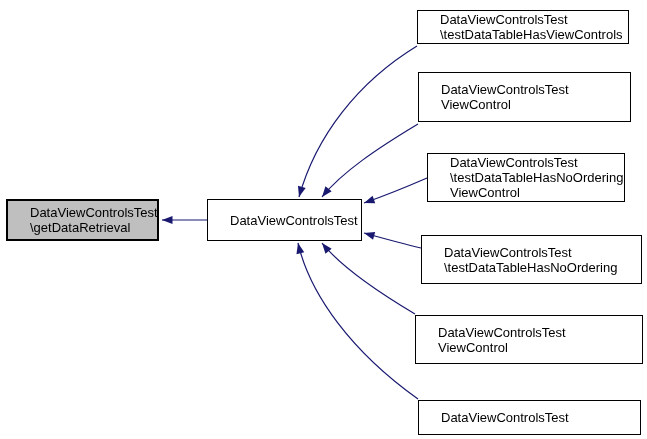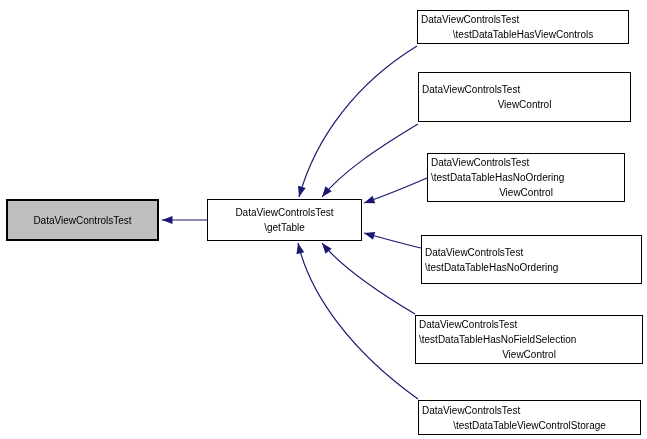--- a/index.html
+++ b/index.html
@@ -6,26 +6,26 @@
   .canvas{
     position:relative;width:647px;height:439px;background:#ffffff;
     font-family:"Liberation Sans",sans-serif;overflow:hidden;
   }
   svg.edges{position:absolute;left:0;top:0;width:647px;height:439px;display:block;}
   svg.edges path.edge{fill:none;stroke-width:1.2;}
   .node{
     position:absolute;box-sizing:border-box;
     border:1px solid #000000;background:#ffffff;color:#000000;
     display:flex;flex-direction:column;justify-content:center;
-    padding:1px 3px;font-size:10px;line-height:15px;white-space:nowrap;
+    padding:1px 22px;font-size:13px;line-height:15px;white-space:nowrap;
   }
   .node.hl{background:#bfbfbf;border-width:2px;}
   .node .ln{display:block;}
   .node .ln.l{text-align:left;}
-  .node .ln.c{text-align:center;}
+  .node .ln.c{}
 </style>
 </head>
 <body>
 
 <div class="canvas">
 
   <svg class="edges" xmlns="http://www.w3.org/2000/svg" viewBox="0 0 647 439">
     <defs>
       <marker id="ah" markerUnits="userSpaceOnUse" markerWidth="12" markerHeight="9" refX="11" refY="4.5" orient="auto">
         <path d="M0.5,0.5 L11,4.5 L0.5,8.5 z" stroke="none" fill="#191970"></path>
@@ -35,25 +35,25 @@
     <path class="edge" marker-end="url(#ah)" d="M 417,46 C 358,82 316,136 299,197" stroke="#191970"></path>
     <path class="edge" marker-end="url(#ah)" d="M 418,124 C 378,148 342,172 322,197" stroke="#191970"></path>
     <path class="edge" marker-end="url(#ah)" d="M 427,178 C 404,188 384,196 364,203" stroke="#191970"></path>
     <path class="edge" marker-end="url(#ah)" d="M 421,248 C 400,243 382,238 364,233" stroke="#191970"></path>
     <path class="edge" marker-end="url(#ah)" d="M 415,314 C 378,292 342,268 322,243" stroke="#191970"></path>
     <path class="edge" marker-end="url(#ah)" d="M 418,399 C 352,352 310,295 298,243" stroke="#191970"></path>
   </svg>
 
   <div class="node hl" style="left:6px;top:199px;width:153px;height:42px;">
     <span class="ln c">DataViewControlsTest</span>
+    <span class="ln c">\getDataRetrieval</span>
   </div>
 
   <div class="node" style="left:207px;top:199px;width:155px;height:42px;">
     <span class="ln c">DataViewControlsTest</span>
-    <span class="ln c">\getTable</span>
   </div>
 
   <div class="node" style="left:417px;top:10px;width:212px;height:34px;">
     <span class="ln l">DataViewControlsTest</span>
     <span class="ln c">\testDataTableHasViewControls</span>
   </div>
 
   <div class="node" style="left:418px;top:72px;width:213px;height:50px;">
     <span class="ln l">DataViewControlsTest</span>
     <span class="ln c">ViewControl</span>
@@ -65,22 +65,20 @@
     <span class="ln c">ViewControl</span>
   </div>
 
   <div class="node" style="left:421px;top:235px;width:221px;height:49px;">
     <span class="ln l">DataViewControlsTest</span>
     <span class="ln l">\testDataTableHasNoOrdering</span>
   </div>
 
   <div class="node" style="left:415px;top:315px;width:228px;height:49px;">
     <span class="ln l">DataViewControlsTest</span>
-    <span class="ln l">\testDataTableHasNoFieldSelection</span>
     <span class="ln c">ViewControl</span>
   </div>
 
   <div class="node" style="left:418px;top:400px;width:223px;height:35px;">
     <span class="ln l">DataViewControlsTest</span>
-    <span class="ln c">\testDataTableViewControlStorage</span>
   </div>
 
 </div>
 
 </body></html>

